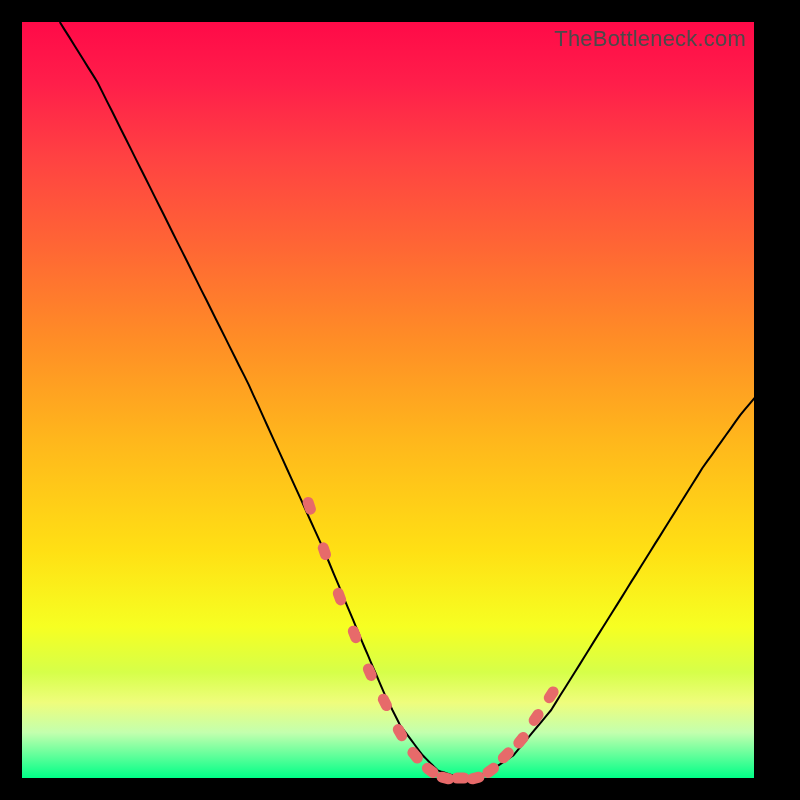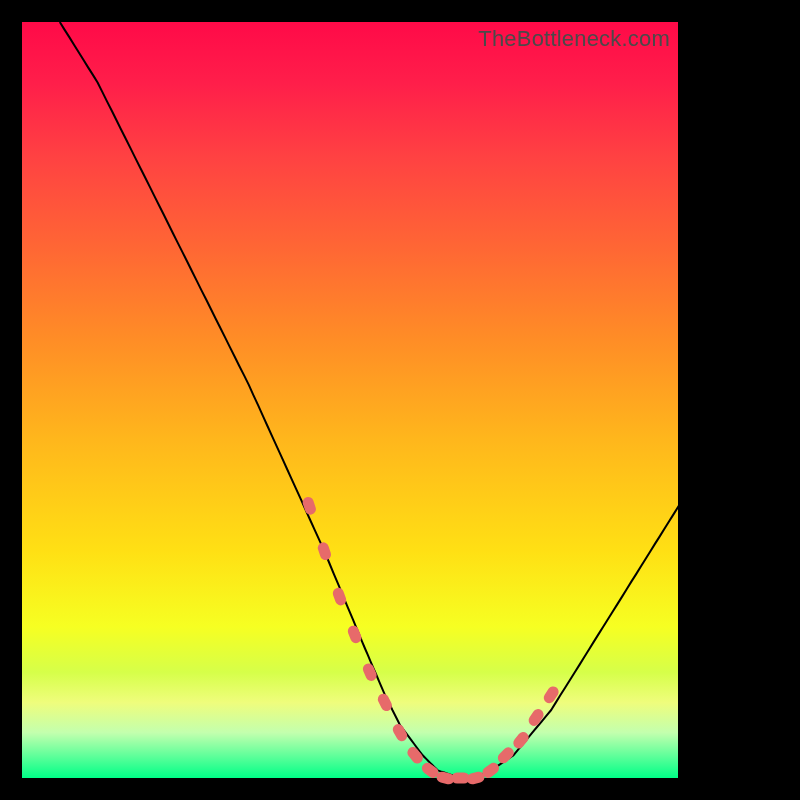--- a/index.html
+++ b/index.html
@@ -7,21 +7,21 @@
   .stage {
     position: relative;
     width: 800px;
     height: 800px;
     background: #000;
   }
   .plot-area {
     position: absolute;
     left: 22px;
     top: 22px;
-    width: 656px;
+    width: 732px;
     height: 756px;
     background: linear-gradient(to bottom,
       #ff0a48 0%,
       #ff1e4a 8%,
       #ff4242 18%,
       #ff6734 30%,
       #ff8d26 42%,
       #ffb61c 55%,
       #ffe014 70%,
       #f6ff22 80%,

